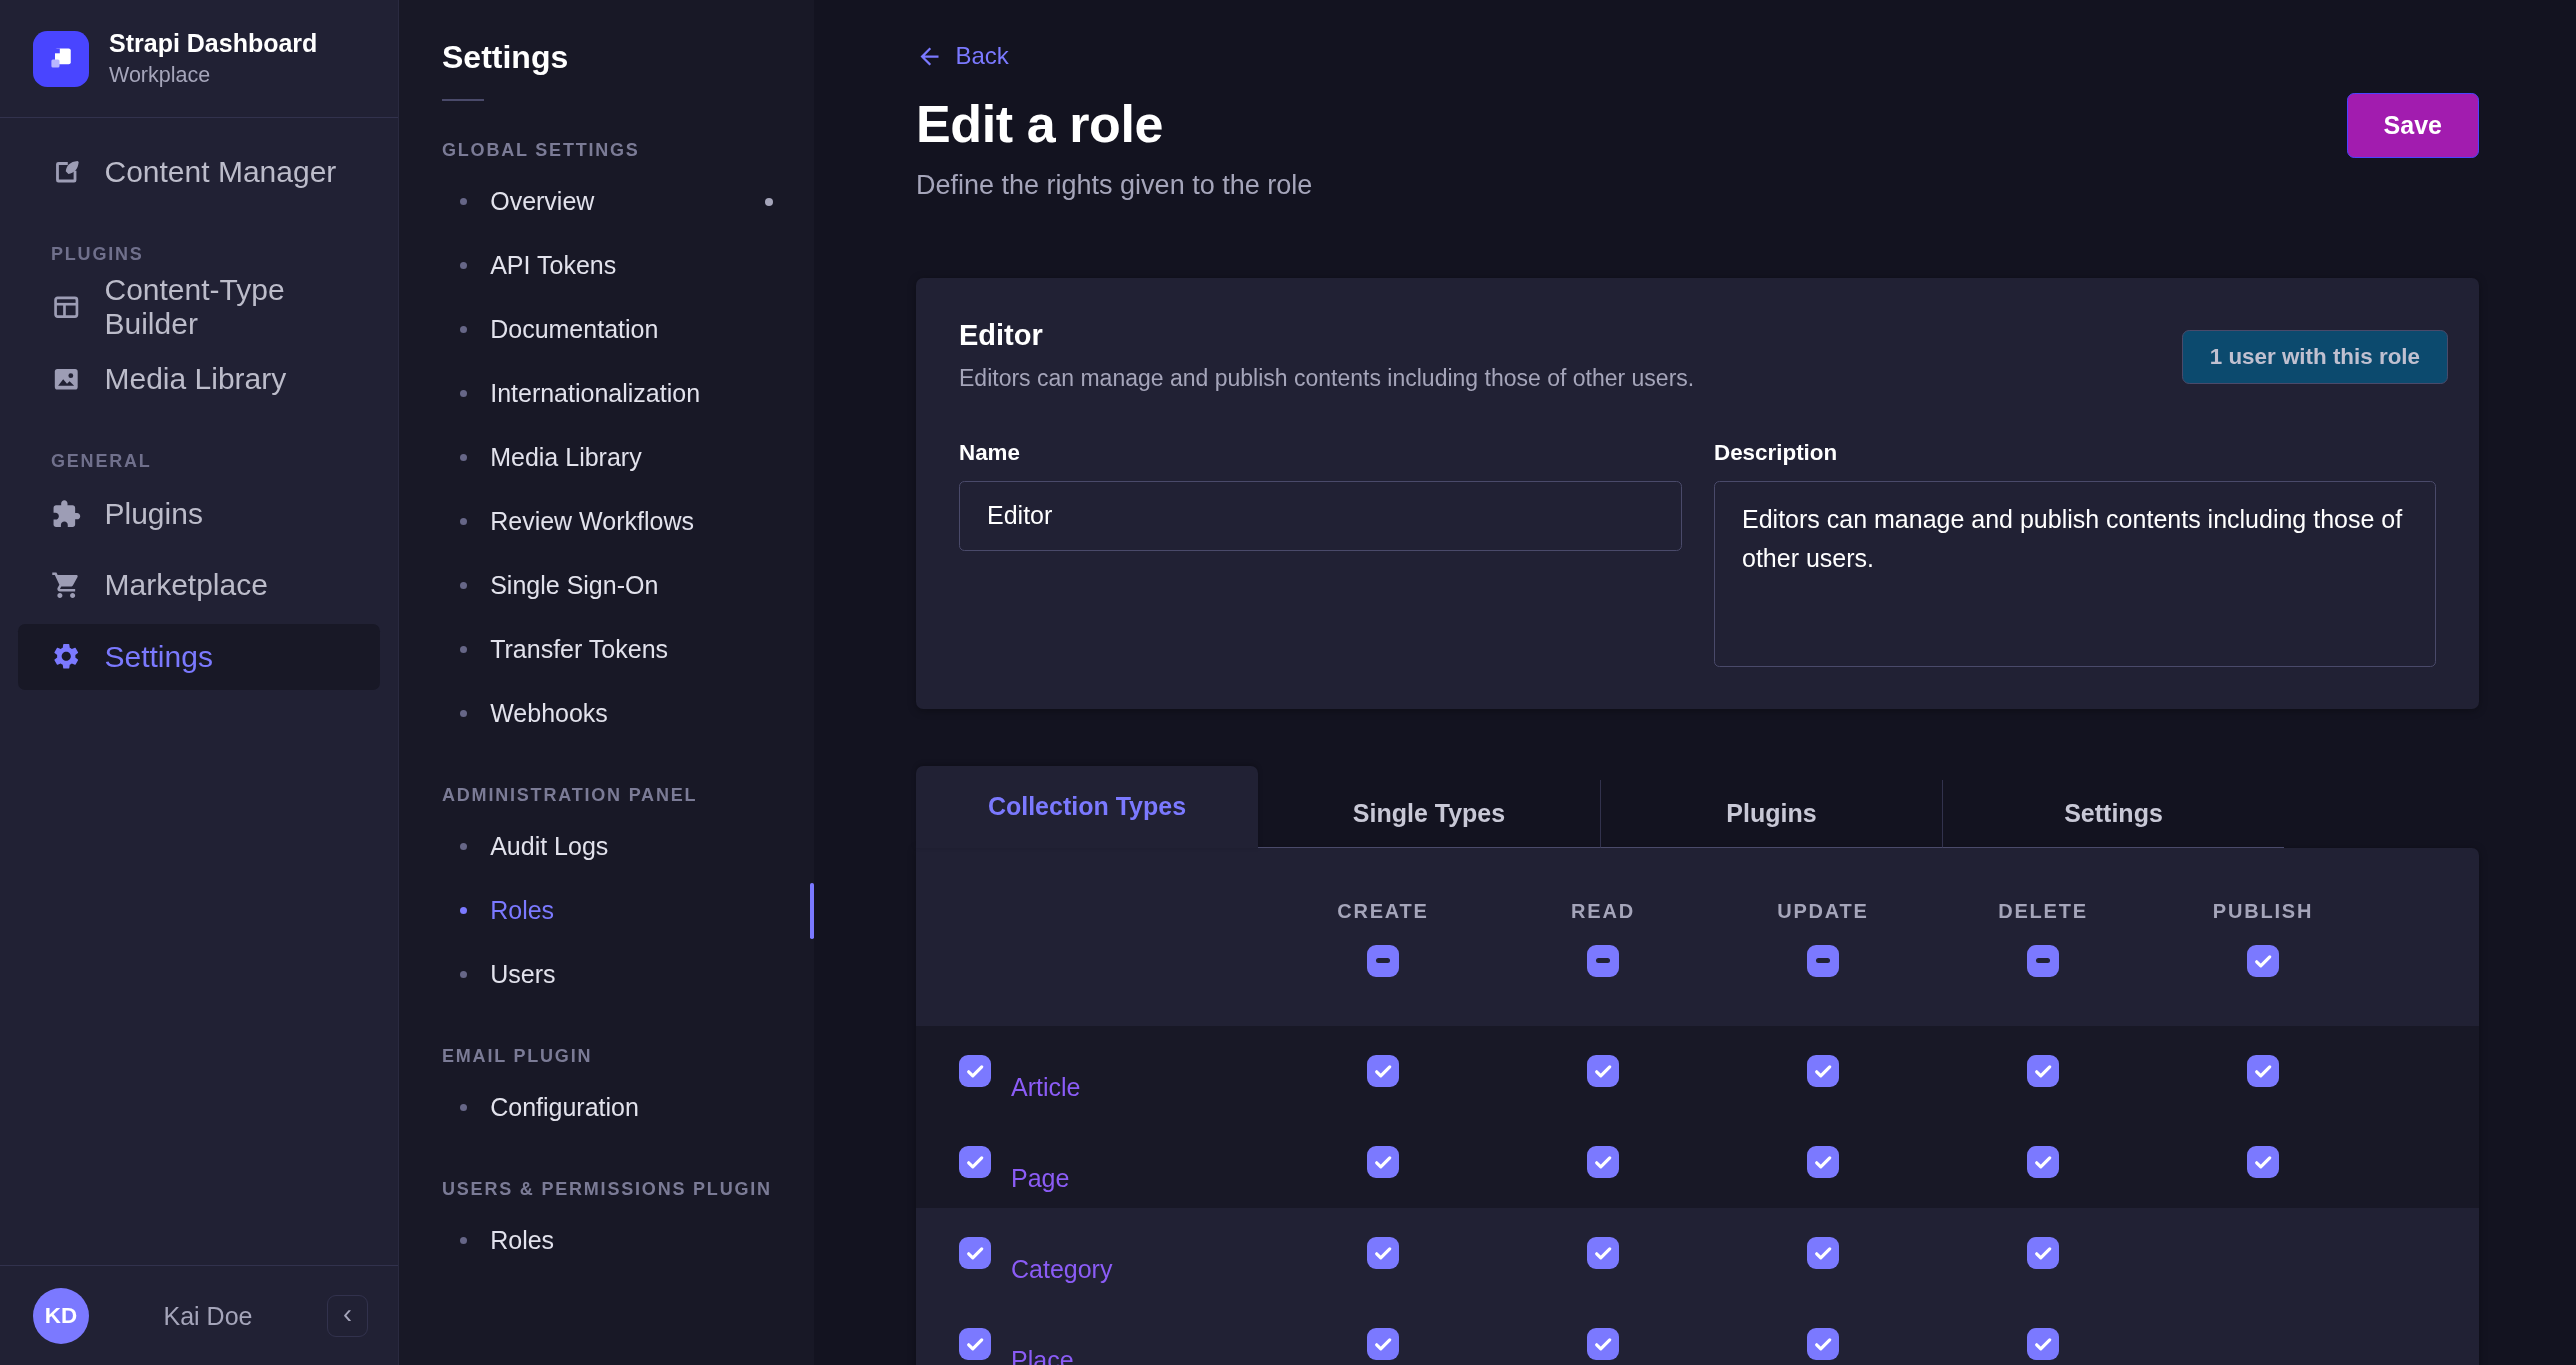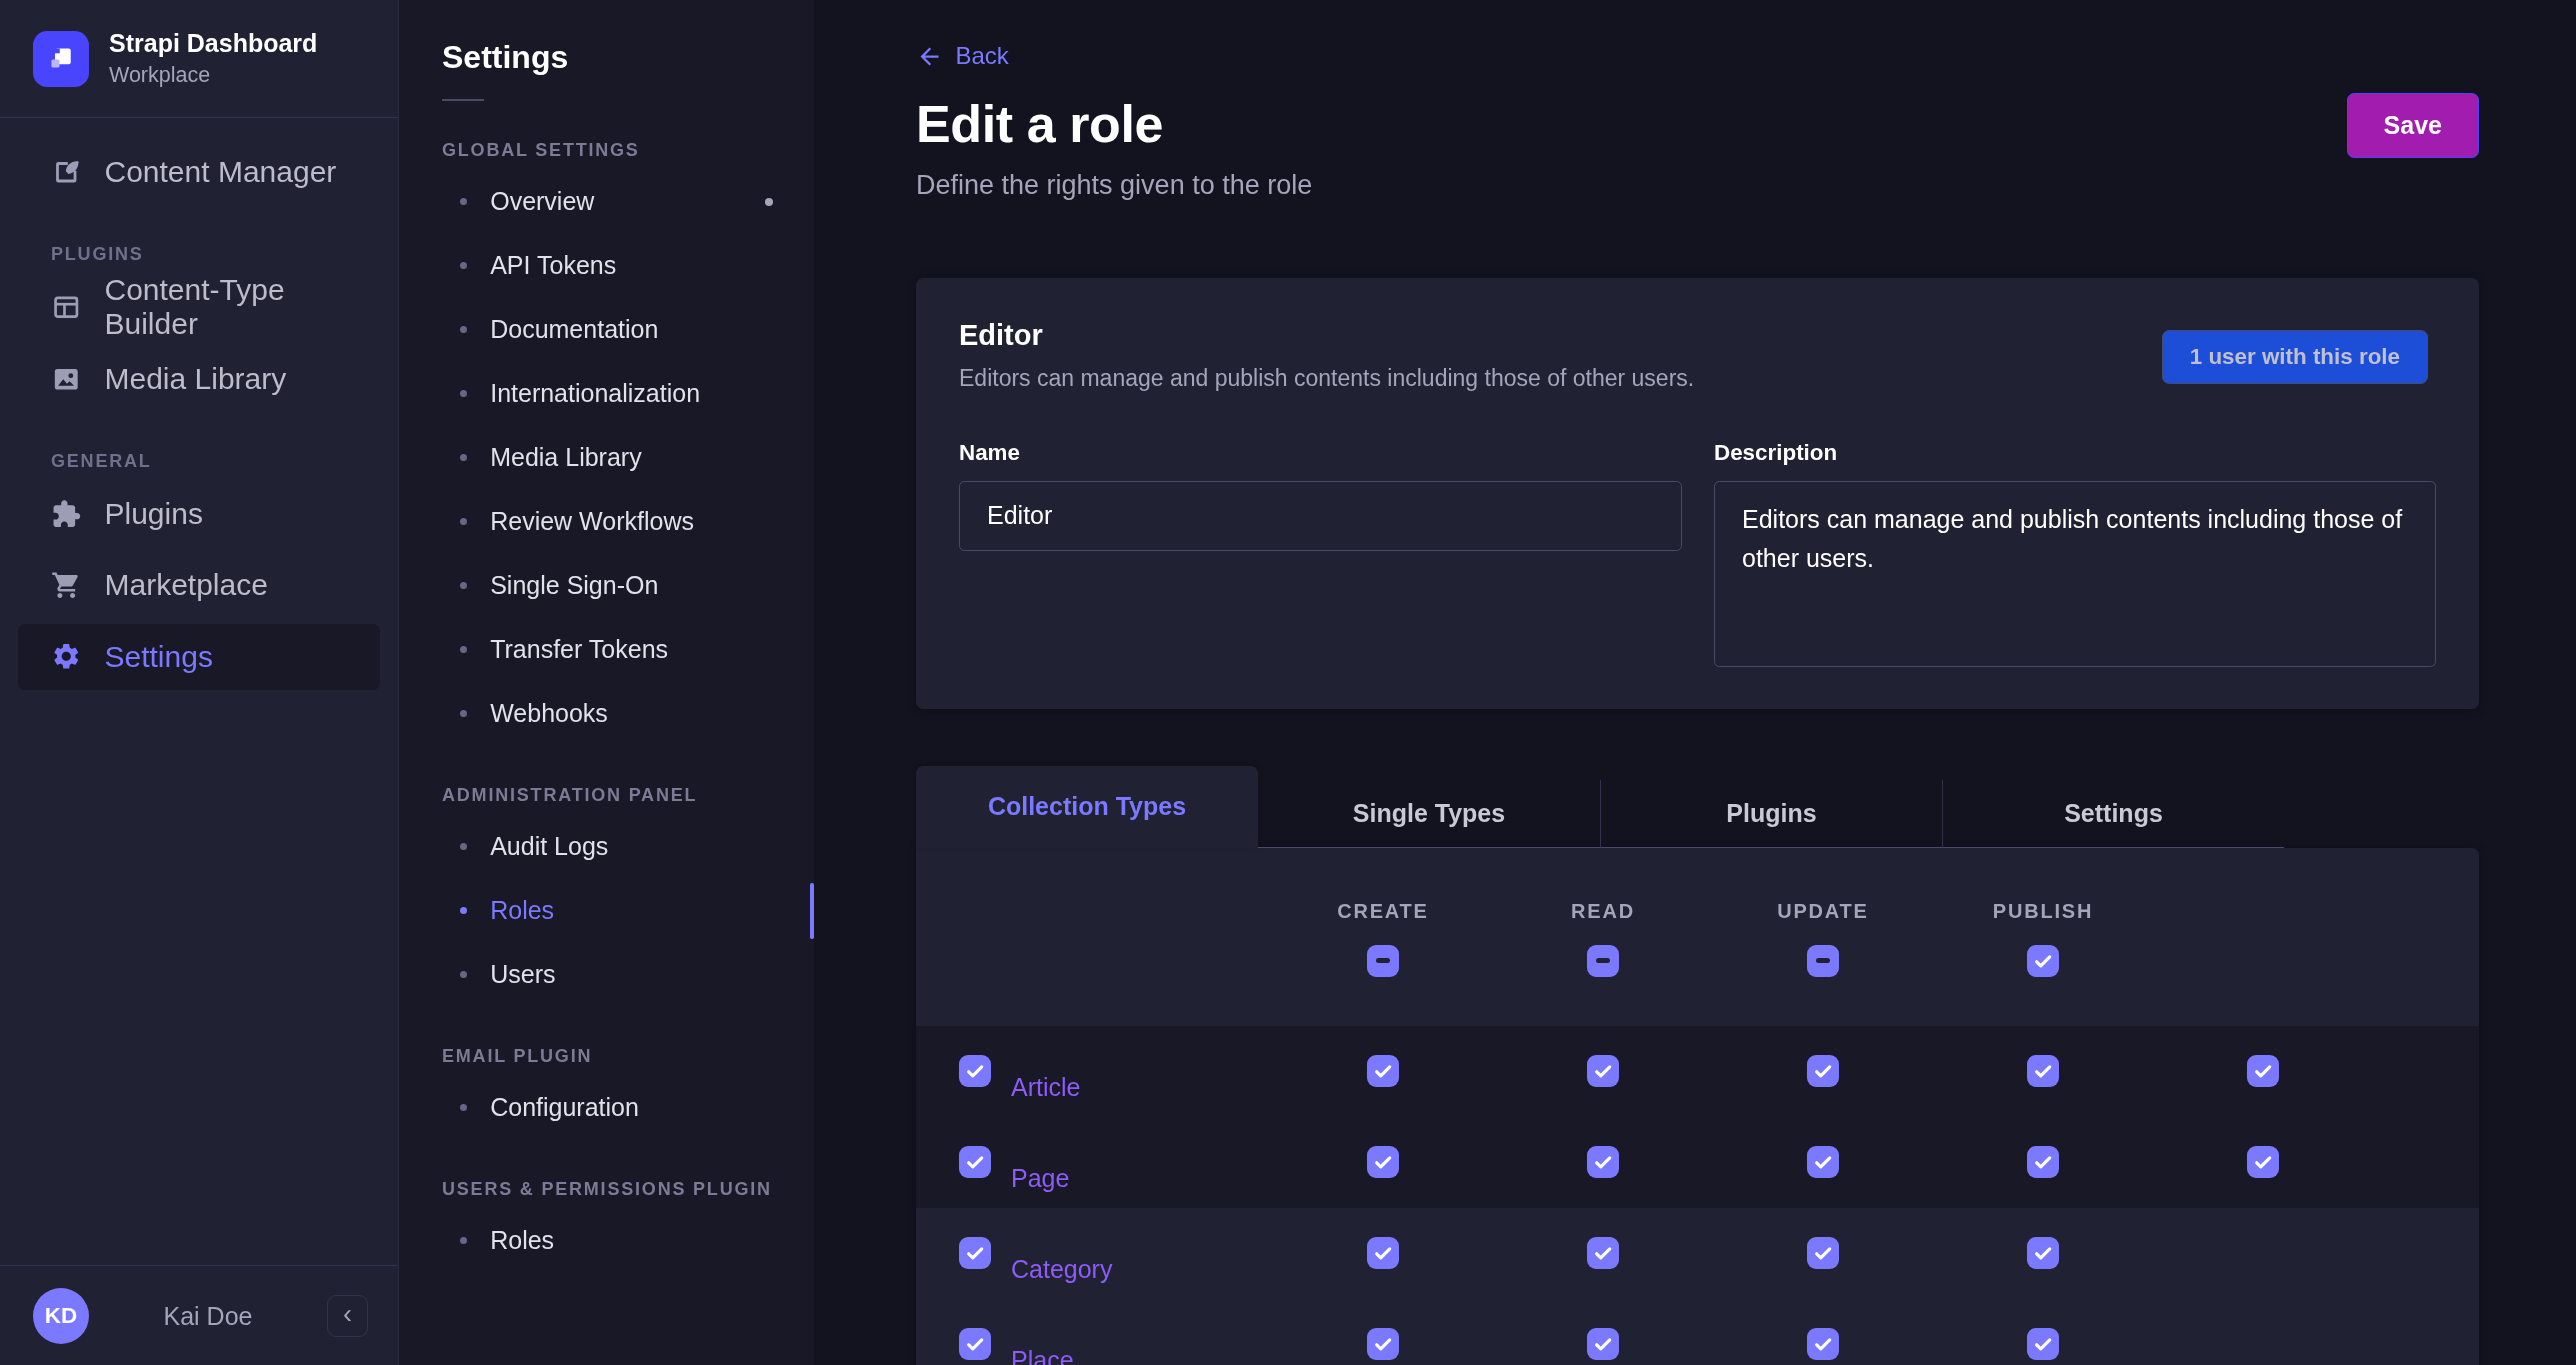--- a/index.html
+++ b/index.html
@@ -49,21 +49,21 @@
   .back-row { display:inline-flex; align-items:center; gap:12.5px; color:#7b79ff; font-size:24px; cursor:pointer; }
   .back-row svg { width:27px; height:27px; fill:#7b79ff; }
   .page-title { font-size:52px; font-weight:800; color:#ffffff; margin-top:21.5px; letter-spacing:-0.4px; }
   .page-subtitle { font-size:27px; color:#a5a5ba; margin-top:16px; }
   .save-btn { position:absolute; top:93px; right:97px; height:65px; padding:0 36px; background:#a21caf; border:0.9px solid #4945ff; border-radius:7.2px; color:#fff; font-size:25px; font-weight:700; font-family:inherit; cursor:pointer; }
 
   
   .role-card { margin-top:77px; background:#212134; border-radius:7.2px; padding:41px 43px 39px; box-shadow:0 1.8px 9px rgba(0,0,0,.3); position:relative; }
   .card-title { font-size:29px; font-weight:700; color:#ffffff; }
   .card-sub { font-size:23px; color:#a5a5ba; margin-top:13.4px; }
-  .users-btn { position:absolute; top:52px; right:51px; height:54px; padding:0 27px; background:#1d4ed8; border:0.9px solid #4a4a6a; border-radius:7.2px; color:#c0c0d0; font-size:22.4px; font-weight:600; font-family:inherit; cursor:pointer; }
+  .users-btn { position:absolute; top:52px; right:31px; height:54px; padding:0 27px; background:#0c4a6e; border:0.9px solid #4a4a6a; border-radius:7.2px; color:#c0c0d0; font-size:22.4px; font-weight:600; font-family:inherit; cursor:pointer; }
   .fields { display:flex; gap:32px; margin-top:48px; }
   .field-name { width:723px; flex-shrink:0; }
   .field-desc { flex:1; }
   .field-label { font-size:22.4px; font-weight:700; color:#ffffff; margin-bottom:14.3px; }
   .text-input { width:100%; height:70px; background:transparent; border:0.9px solid #4a4a6a; border-radius:5.4px; color:#ffffff; font-size:25px; padding:0 27px; font-family:inherit; outline:none; }
   .textarea { width:100%; height:186px; background:transparent; border:0.9px solid #4a4a6a; border-radius:5.4px; color:#ffffff; font-size:25px; line-height:39px; padding:18px 27px; font-family:inherit; resize:none; outline:none; }
 
   
   .perm-section { margin-top:57px; }
   .tabs { display:flex; height:82px; }
@@ -291,20 +291,26 @@
               <div class="dash"></div>
             </div>
           </div>
           <div class="head-col">
             <div class="col-label">UPDATE</div>
             <div class="checkbox">
               <div class="dash"></div>
             </div>
           </div>
           <div class="head-col">
+            <div class="col-label">DELETE</div>
+            <div class="checkbox">
+              <div class="dash"></div>
+            </div>
+          </div>
+          <div class="head-col">
             <div class="col-label">PUBLISH</div>
             <div class="checkbox">
               <span>
                 <svg viewBox="0 0 24 24" width="22.4" height="22.4">
                   <path d="M5 12.6l4.4 4.4L19 7.4" fill="none" stroke="#ffffff" stroke-width="3.4" stroke-linecap="round" stroke-linejoin="round"></path>
                 </svg>
               </span>
             </div>
           </div>
         </div>

